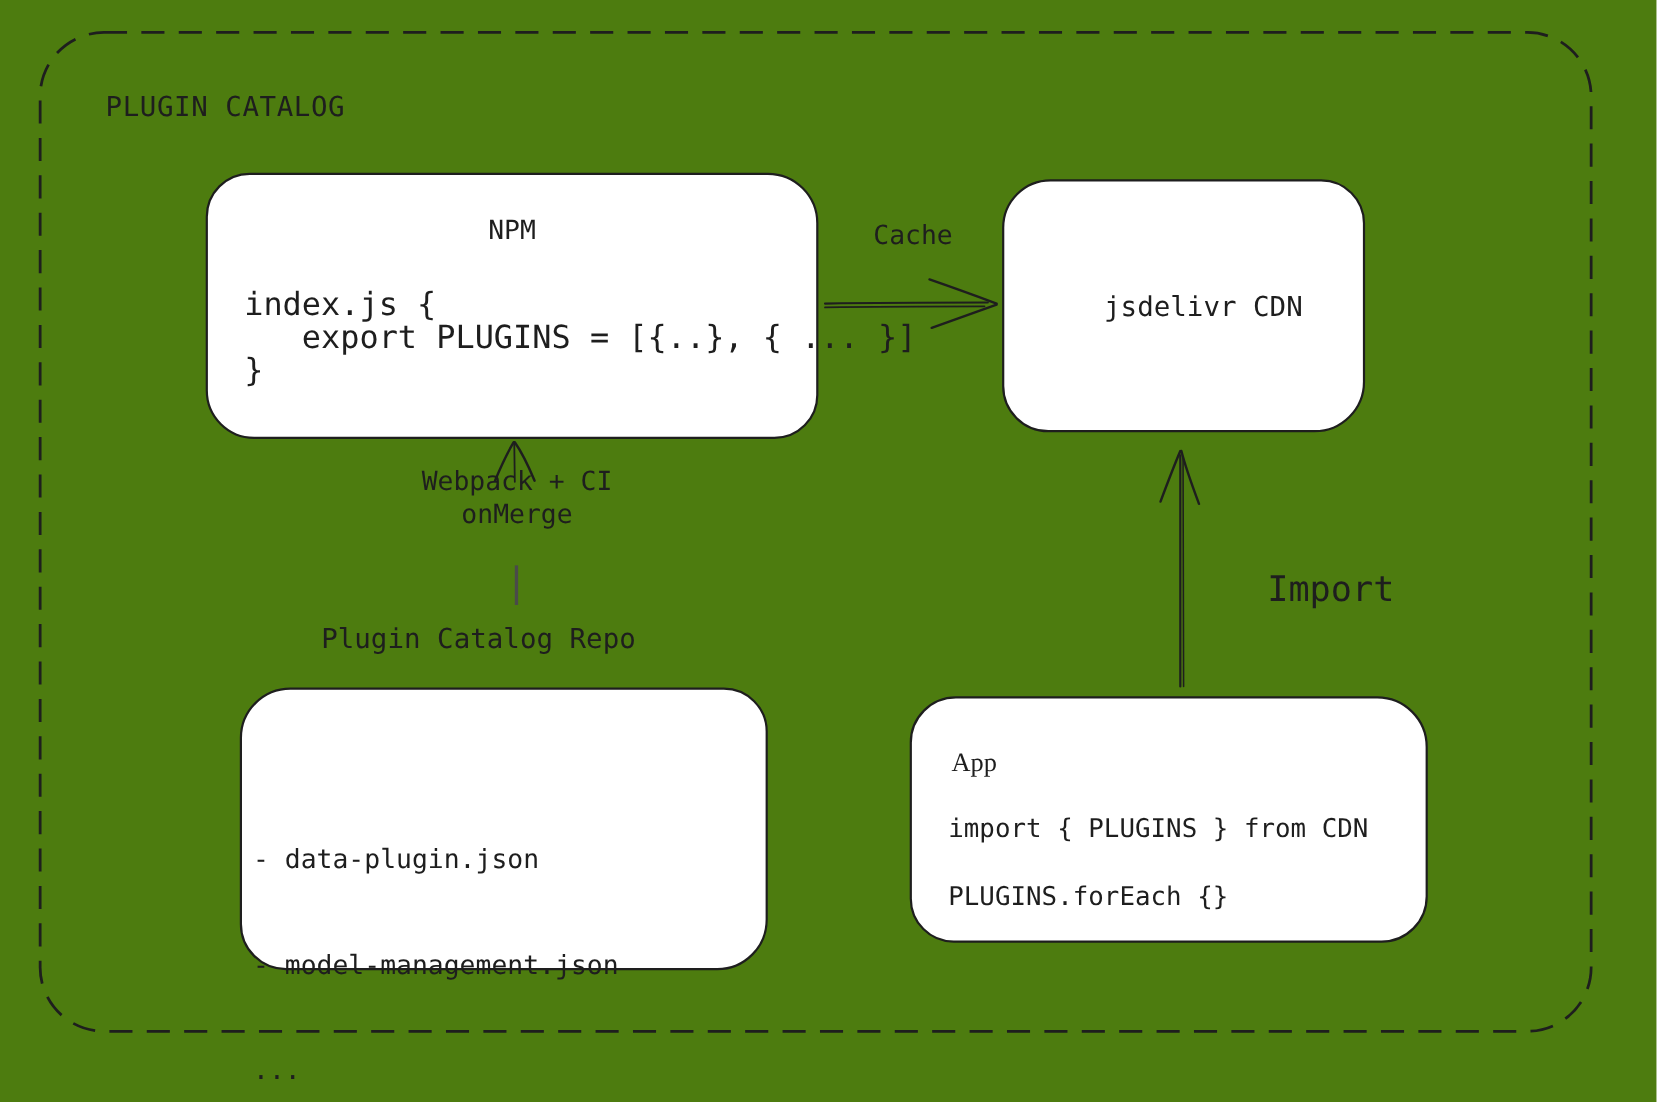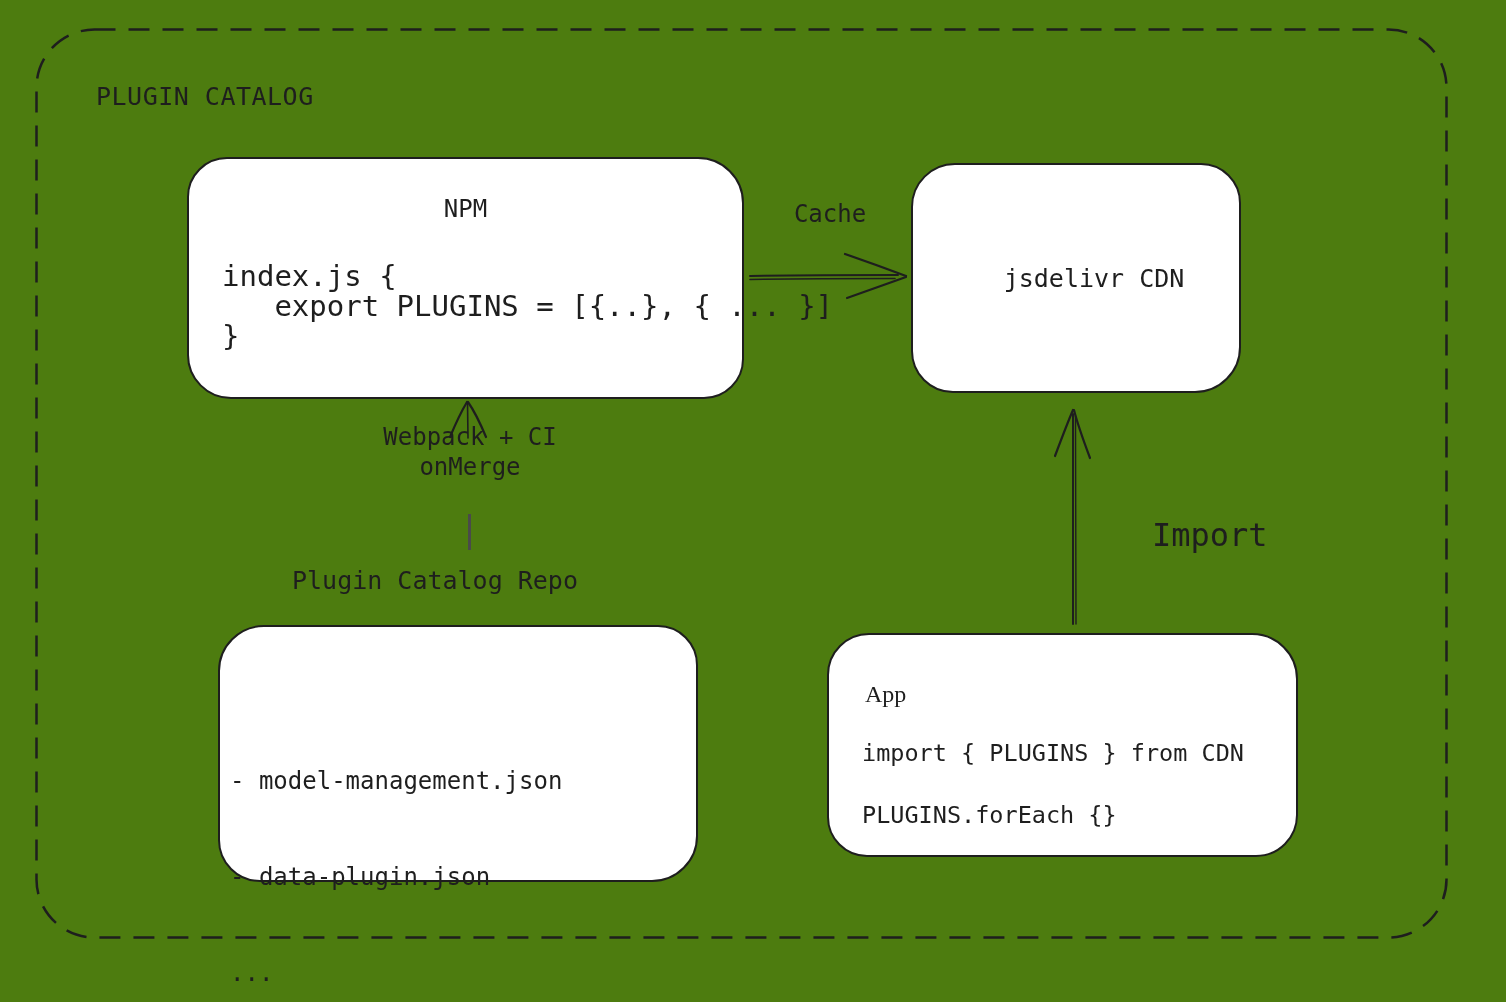--- a/index.html
+++ b/index.html
@@ -103,22 +103,22 @@
     <path d="M9 39 C 14 27, 20 14, 26 4" fill="none" stroke="#1e1e1e" stroke-width="2.2" stroke-linecap="round"></path>
     <path d="M45 39 C 40 27, 34 14, 27 4" fill="none" stroke="#1e1e1e" stroke-width="2.2" stroke-linecap="round"></path>
   </svg>
   <div class="label build-label">Webpack + CI
 onMerge</div>
   <div class="build-connector"></div>
 
   <div class="label repo-label">Plugin Catalog Repo</div>
   <div class="box repo-box">
     <div class="repo-files">
+      <div>- data-plugin.json</div>
       <div>- model-management.json</div>
-      <div>- data-plugin.json</div>
       <div>...</div>
     </div>
   </div>
 
   <svg class="layer import-arrow" width="64" height="226" viewBox="0 0 64 226">
     <path d="M31 222 C 30.5 150, 30.5 80, 31 12" fill="none" stroke="#1e1e1e" stroke-width="2" stroke-linecap="round"></path>
     <path d="M34 222 C 33.5 150, 33.5 80, 33.5 14" fill="none" stroke="#1e1e1e" stroke-width="1.4" stroke-linecap="round"></path>
     <path d="M13 54 C 19 38, 25 22, 31 8" fill="none" stroke="#1e1e1e" stroke-width="2.2" stroke-linecap="round"></path>
     <path d="M48 56 C 42 40, 36 24, 32 8" fill="none" stroke="#1e1e1e" stroke-width="2.2" stroke-linecap="round"></path>
   </svg>

